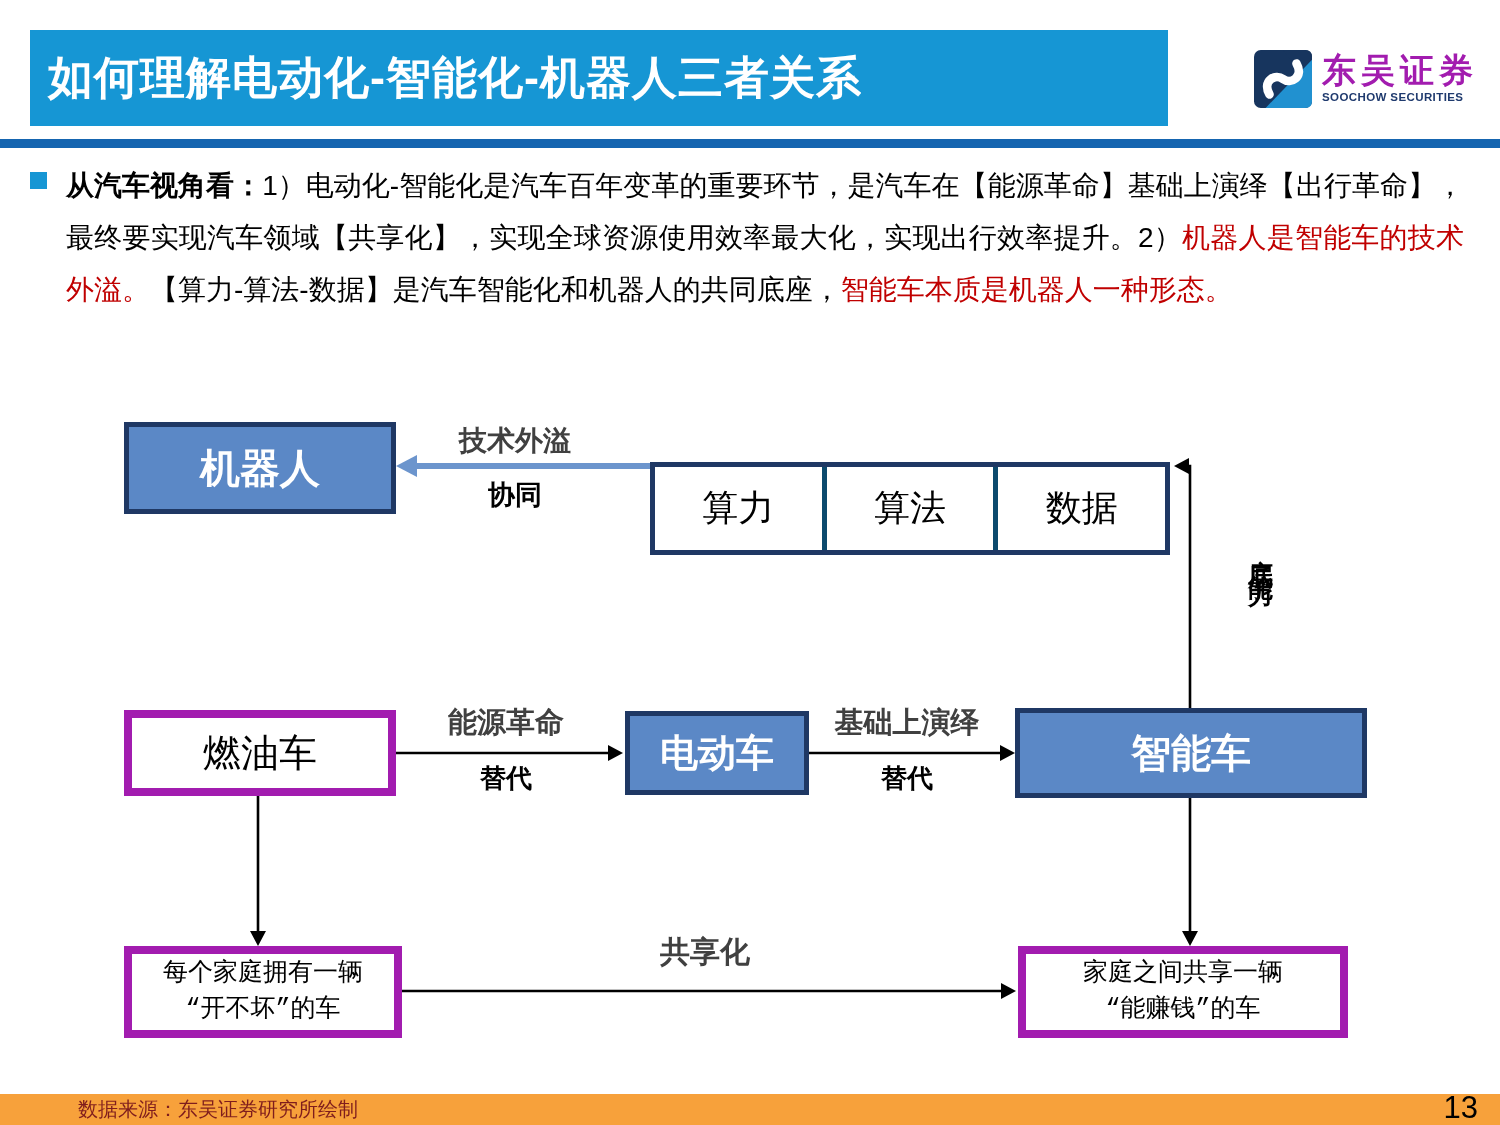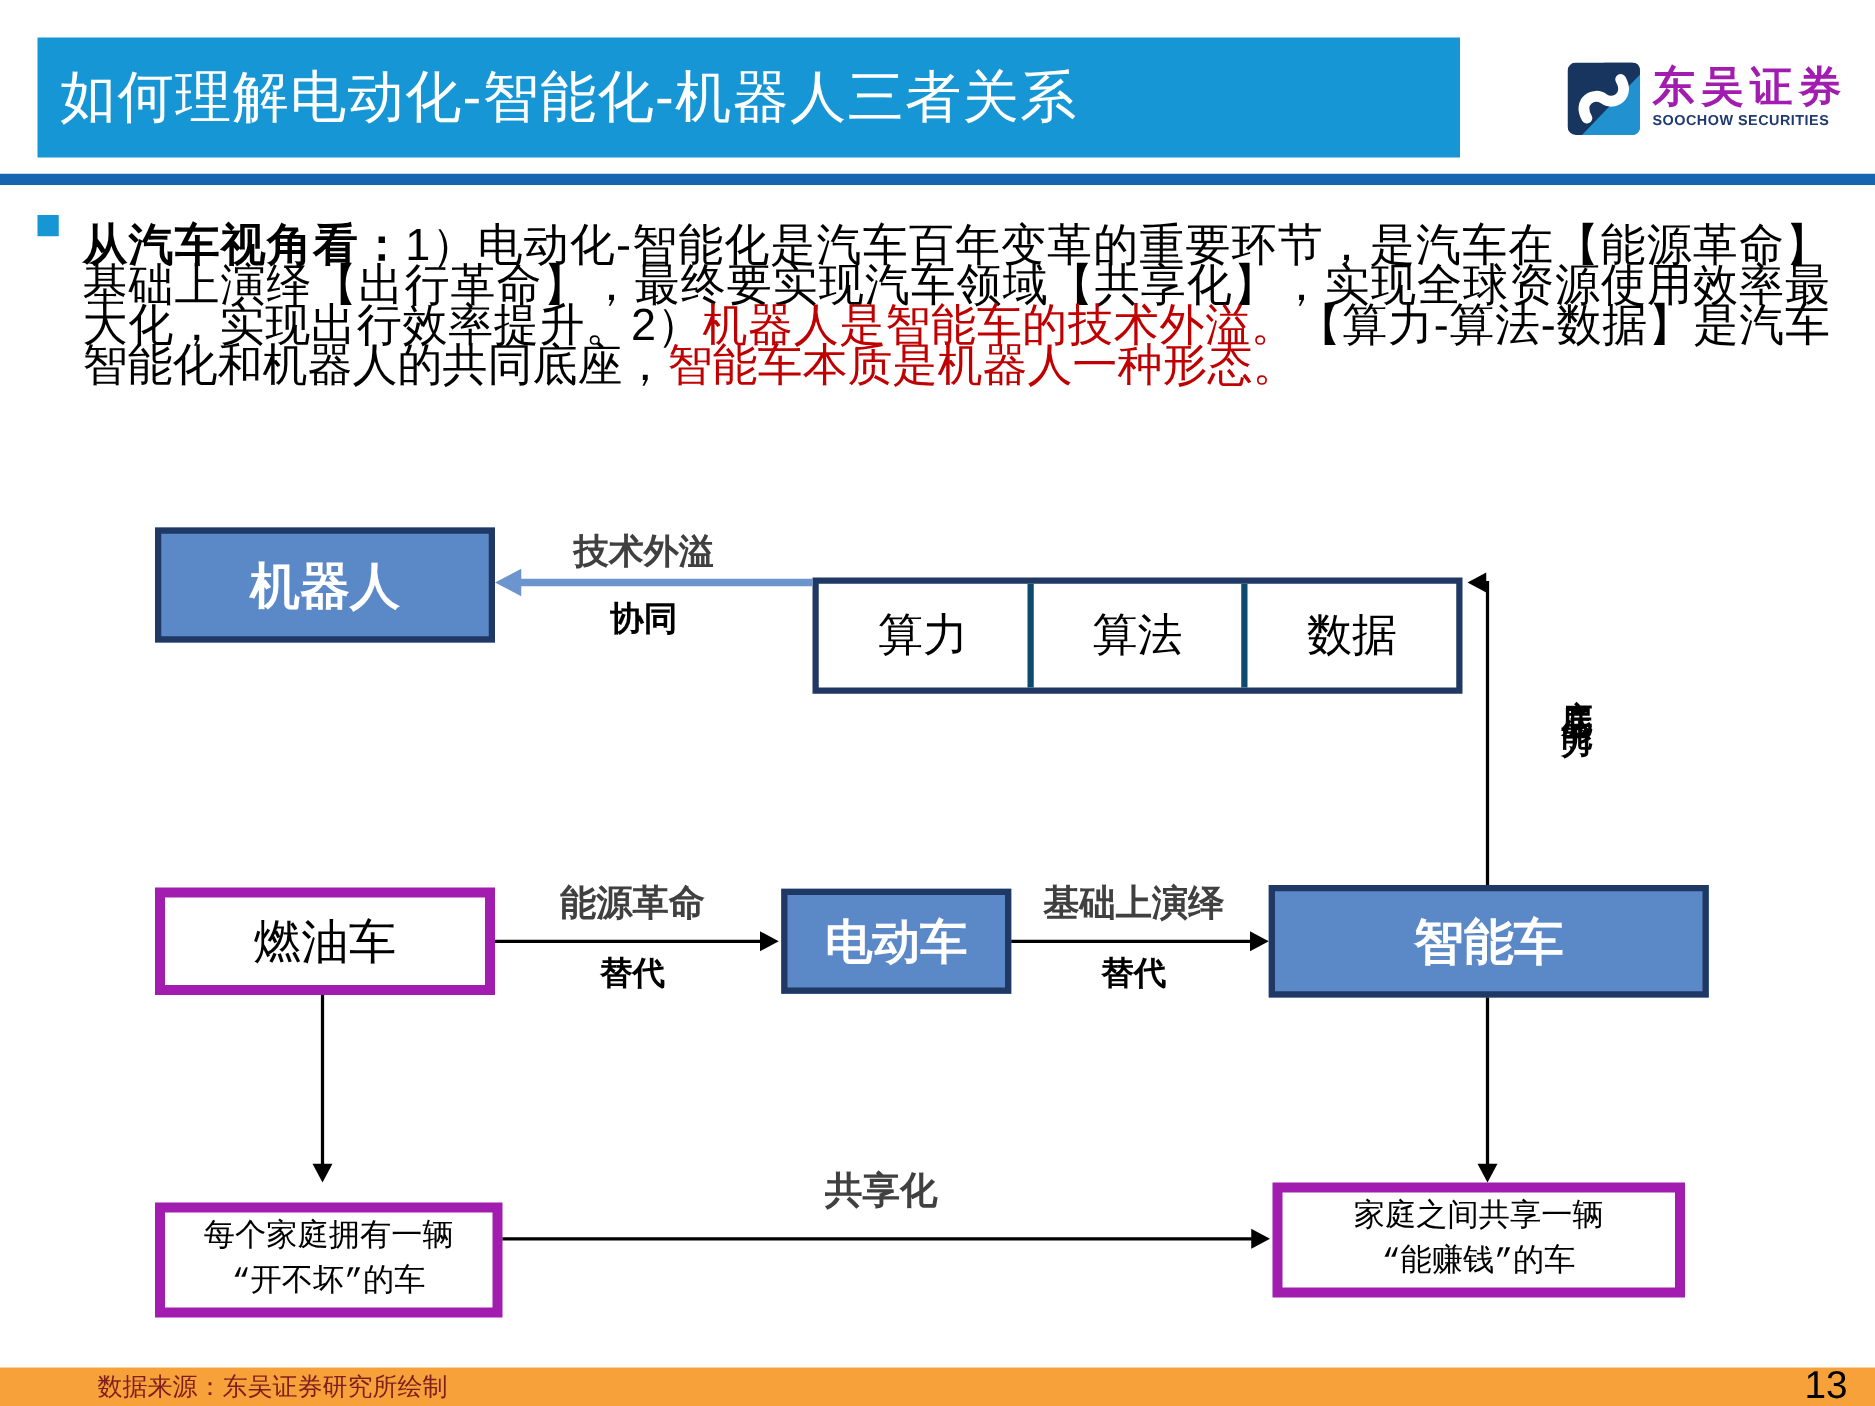--- a/index.html
+++ b/index.html
@@ -15,21 +15,21 @@
 
   
   .title-bar {
     position: absolute; left: 30px; top: 30px;
     width: 1138px; height: 96px;
     background: #1696D4;
     display: flex; align-items: center;
     padding-left: 18px;
   }
   .title-bar h1 {
-    color: #ffffff; font-size: 45px; font-weight: 400; letter-spacing: 1px;
+    color: #ffffff; font-size: 45px; font-weight: 700; letter-spacing: 1px;
     white-space: nowrap;
   }
   .logo {
     position: absolute; left: 1254px; top: 50px;
     display: flex; align-items: flex-start;
   }
   .logo-mark { width: 58px; height: 58px; display: block; }
   .logo-text { margin-left: 10px; padding-top: 2px; }
   .logo-cn { color: #a21caf; font-size: 34px; font-weight: 600; letter-spacing: 5px; line-height: 36px; white-space: nowrap; }
   .logo-en { color: #1F3A6E; font-size: 11.5px; font-weight: 700; letter-spacing: 0.4px; margin-top: 3px; white-space: nowrap; }
@@ -39,35 +39,34 @@
   }
 
   
   .bullet-square {
     position: absolute; left: 30px; top: 172px;
     width: 17px; height: 17px; background: #1696D4;
   }
   .intro {
     position: absolute; left: 66px; top: 160px;
     width: 1398px;
-    font-size: 36px; line-height: 32px; color: #000000;
+    font-size: 28px; line-height: 52px; color: #000000;
     text-align: justify;
-    margin-top: 20px;
   }
 
   
   .box { position: absolute; display: flex; align-items: center; justify-content: center; text-align: center; }
   .box.blue { background: #5B88C6; border: 5px solid #1F3864; color: #ffffff; font-weight: 700; }
   .box.white { background: #ffffff; border: 8px solid #a21caf; color: #000000; font-family: Liberation Mono, monospace; }
 
   .box-robot   { left: 124px;  top: 422px; width: 272px; height: 92px; font-size: 40px; }
   .box-fuel    { left: 124px;  top: 710px; width: 272px; height: 86px; font-size: 38px; }
   .box-ev      { left: 625px;  top: 711px; width: 184px; height: 84px; font-size: 38px; }
   .box-smart   { left: 1015px; top: 708px; width: 352px; height: 90px; font-size: 40px; }
-  .box-own     { left: 124px;  top: 946px; width: 278px; height: 92px; font-size: 25px; line-height: 36px; flex-direction: column; margin-top: 16px; }
+  .box-own     { left: 124px;  top: 946px; width: 278px; height: 92px; font-size: 25px; line-height: 36px; flex-direction: column; }
   .box-share   { left: 1018px; top: 946px; width: 330px; height: 92px; font-size: 25px; line-height: 36px; flex-direction: column; }
 
   .compute-group {
     position: absolute; left: 650px; top: 422px; width: 520px; height: 93px;
     display: flex; border: 5px solid #1F3864; background: #ffffff; margin-top: 40px;
   }
   .compute-cell {
     flex: 1; display: flex; align-items: center; justify-content: center;
     font-size: 36px; color: #000000;
   }

